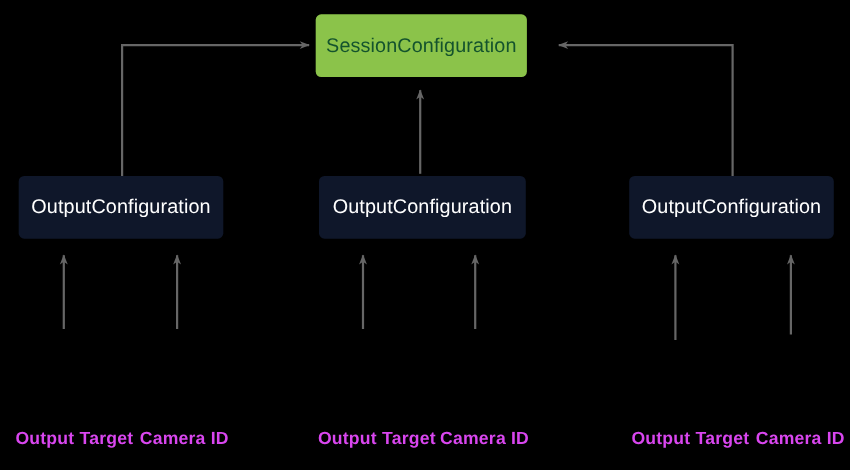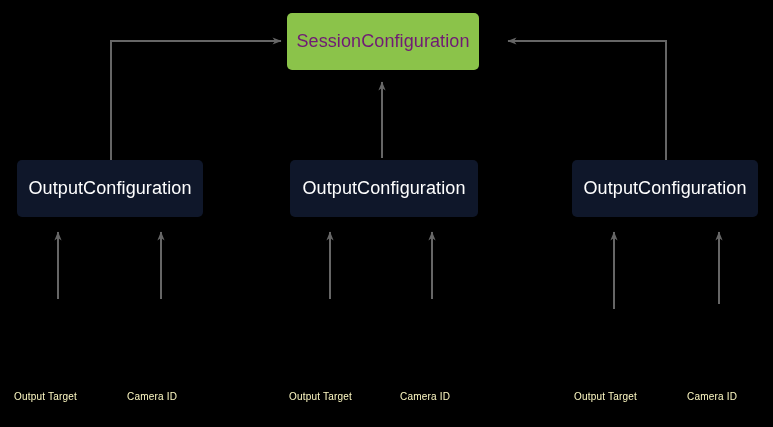--- a/index.html
+++ b/index.html
@@ -23,33 +23,33 @@
     align-items: center;
     justify-content: center;
     border-radius: 5px;
     box-sizing: border-box;
     text-align: center;
     line-height: 1.1;
     letter-spacing: 0.1px;
   }
   .node-session {
     background: #8bc34a;
-    color: #701a75;
+    color: #14532d;
     font-size: 18px;
   }
   .node-output {
     background: #0f172a;
     color: #ffffff;
     font-size: 18px;
   }
   .leaf-label {
     position: absolute;
-    color: #fef9c3;
-    font-size: 10px;
-    font-weight: normal;
+    color: #d946ef;
+    font-size: 16px;
+    font-weight: bold;
     white-space: nowrap;
     letter-spacing: 0.2px;
   }
   svg.edges {
     position: absolute;
     left: 0;
     top: 0;
     width: 773px;
     height: 427px;
     pointer-events: none;

